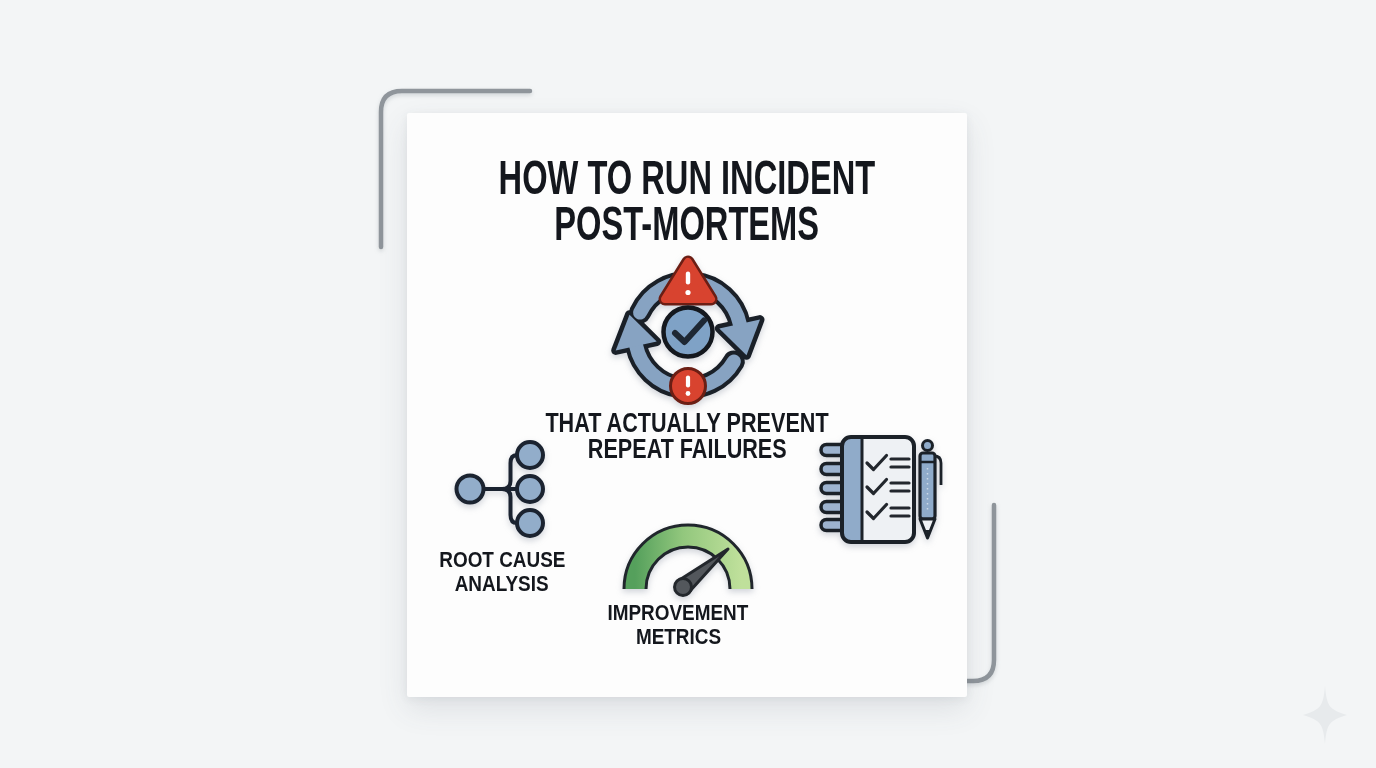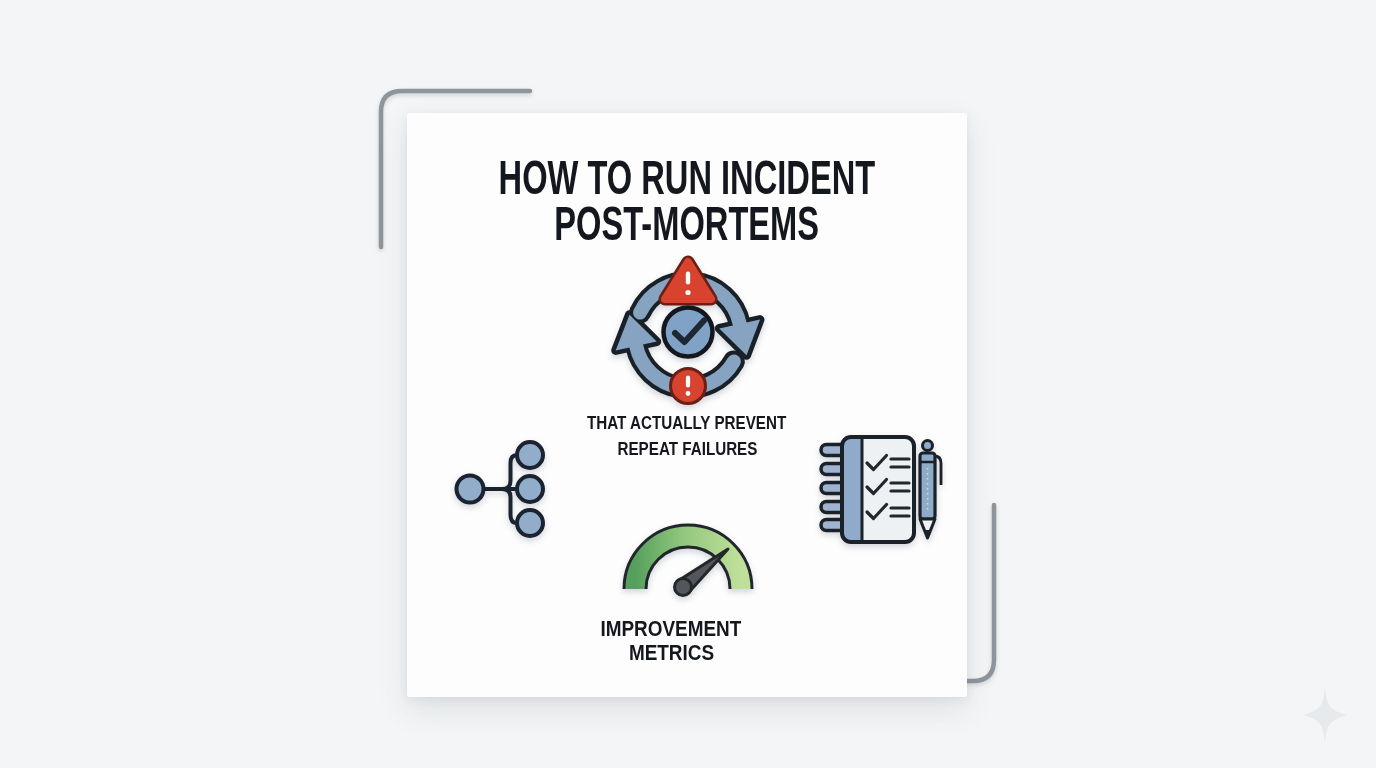--- a/index.html
+++ b/index.html
@@ -21,31 +21,31 @@
   .cond{display:inline-block;transform-origin:50% 50%;white-space:nowrap;font-weight:700;color:#14171d;}
 
   .title{
     position:absolute;left:0;top:42px;width:560px;text-align:center;
     font-size:48px;line-height:46px;letter-spacing:0px;
   }
   .title .cond{transform:scaleX(.68);}
 
   .subtitle{
     position:absolute;left:0;top:297px;width:560px;text-align:center;
-    font-size:19px;line-height:26px;
+    font-size:27px;line-height:26px;
   }
   .subtitle .cond{transform:scaleX(.80);}
 
   .item-label{
     position:absolute;width:200px;text-align:center;
     font-size:22px;line-height:24px;
   }
   .item-label .cond{transform:scaleX(.86);}
   .label-root{left:-5px;top:435px;}
-  .label-gauge{left:164px;top:488px;margin-top:16px;}
+  .label-gauge{left:171px;top:488px;}
   .label-actions{left:372px;top:436px;}
 
   .icon-svg{position:absolute;filter:drop-shadow(0 3px 3px rgba(110,120,140,.30));}
   .svg-cycle{left:196px;top:134px;}
   .svg-root{left:30px;top:322px;}
   .svg-gauge{left:208px;top:404px;}
   .svg-notebook{left:408px;top:319px;}
 
   .bracket{position:absolute;filter:drop-shadow(0 2px 2px rgba(100,110,120,.25));}
   .bracket-tl{left:376px;top:86px;}
@@ -117,20 +117,24 @@
         <path d="M46.5 54 H65"></path>
         <path d="M65 54 Q73.5 54 73.5 46 V28 Q73.5 20 80 20"></path>
         <path d="M65 54 Q73.5 54 73.5 62 V80 Q73.5 88 80 88"></path>
         <path d="M65 54 H80"></path>
       </g>
       <circle cx="33" cy="54" r="13.5" fill="#92adca" stroke="#1b2330" stroke-width="4"></circle>
       <circle cx="93" cy="20" r="13" fill="#92adca" stroke="#1b2330" stroke-width="4"></circle>
       <circle cx="93" cy="54" r="13" fill="#92adca" stroke="#1b2330" stroke-width="4"></circle>
       <circle cx="93" cy="88" r="13" fill="#92adca" stroke="#1b2330" stroke-width="4"></circle>
     </svg>
+    <div class="item-label label-root">
+      <span class="cond">ROOT CAUSE</span><br>
+      <span class="cond">ANALYSIS</span>
+    </div>
 
     <svg class="icon-svg svg-gauge" width="150" height="85" viewBox="0 0 150 85">
       <defs>
         <linearGradient id="gaugeGrad" x1="0" y1="0" x2="1" y2="0">
           <stop offset="0" stop-color="#55a05c"></stop>
           <stop offset="0.45" stop-color="#92c77d"></stop>
           <stop offset="1" stop-color="#bfe09b"></stop>
         </linearGradient>
       </defs>
       <path d="M20 72 A53 53 0 0 1 126 72" fill="none" stroke="#20262c" stroke-width="25"></path>

